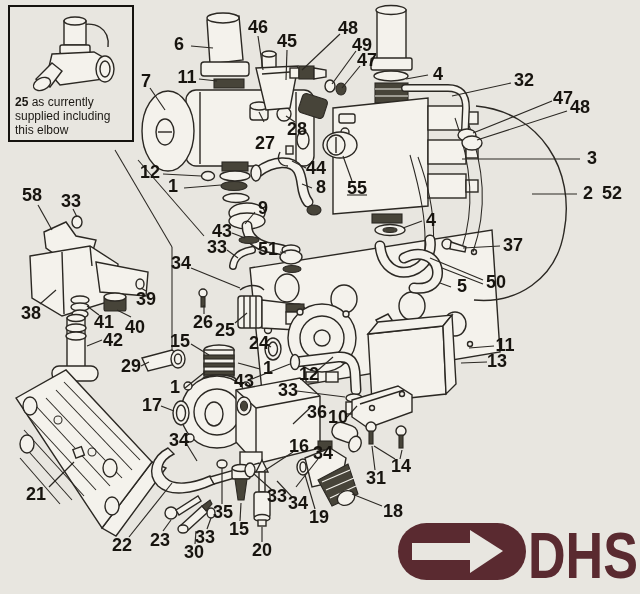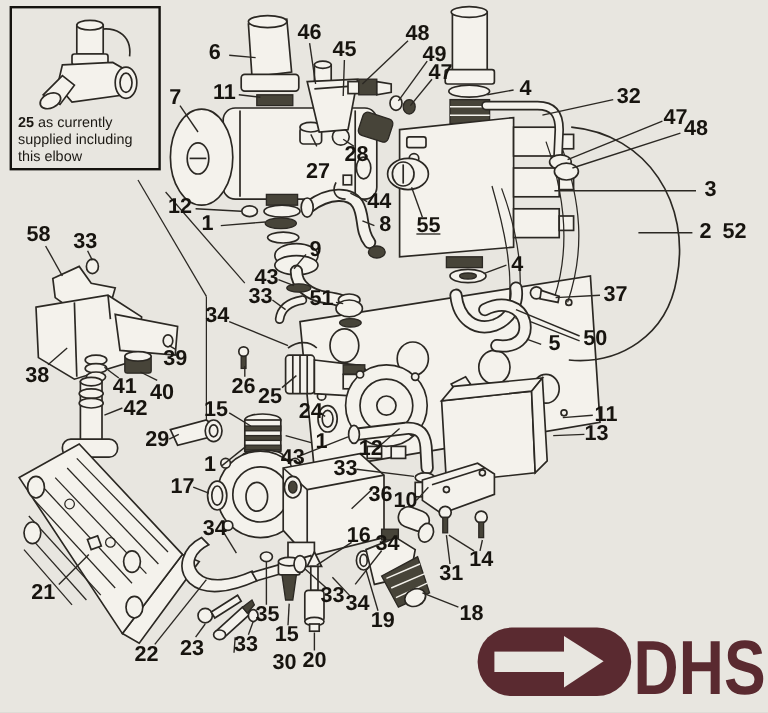--- a/index.html
+++ b/index.html
@@ -505,21 +505,21 @@
       <span class="part-label" style="left: 288px; top: 390px;">33</span>
       <span class="part-label" style="left: 317px; top: 412px;">36</span>
       <span class="part-label" style="left: 338px; top: 417px;">10</span>
       <span class="part-label" style="left: 179px; top: 440px;">34</span>
       <span class="part-label" style="left: 299px; top: 446px;">16</span>
       <span class="part-label" style="left: 323px; top: 453px;">34</span>
       <span class="part-label" style="left: 505px; top: 345px;">11</span>
       <span class="part-label" style="left: 497px; top: 361px;">13</span>
       <span class="part-label" style="left: 122px; top: 545px;">22</span>
       <span class="part-label" style="left: 160px; top: 540px;">23</span>
-      <span class="part-label" style="left: 194px; top: 552px; margin-left: 43px;">30</span>
+      <span class="part-label" style="left: 194px; top: 552px;">30</span>
       <span class="part-label" style="left: 205px; top: 537px;">33</span>
       <span class="part-label" style="left: 223px; top: 512px;">35</span>
       <span class="part-label" style="left: 239px; top: 529px;">15</span>
       <span class="part-label" style="left: 262px; top: 550px;">20</span>
       <span class="part-label" style="left: 277px; top: 496px;">33</span>
       <span class="part-label" style="left: 298px; top: 503px;">34</span>
       <span class="part-label" style="left: 319px; top: 517px;">19</span>
       <span class="part-label" style="left: 376px; top: 478px;">31</span>
       <span class="part-label" style="left: 401px; top: 466px;">14</span>
       <span class="part-label" style="left: 393px; top: 511px;">18</span>

